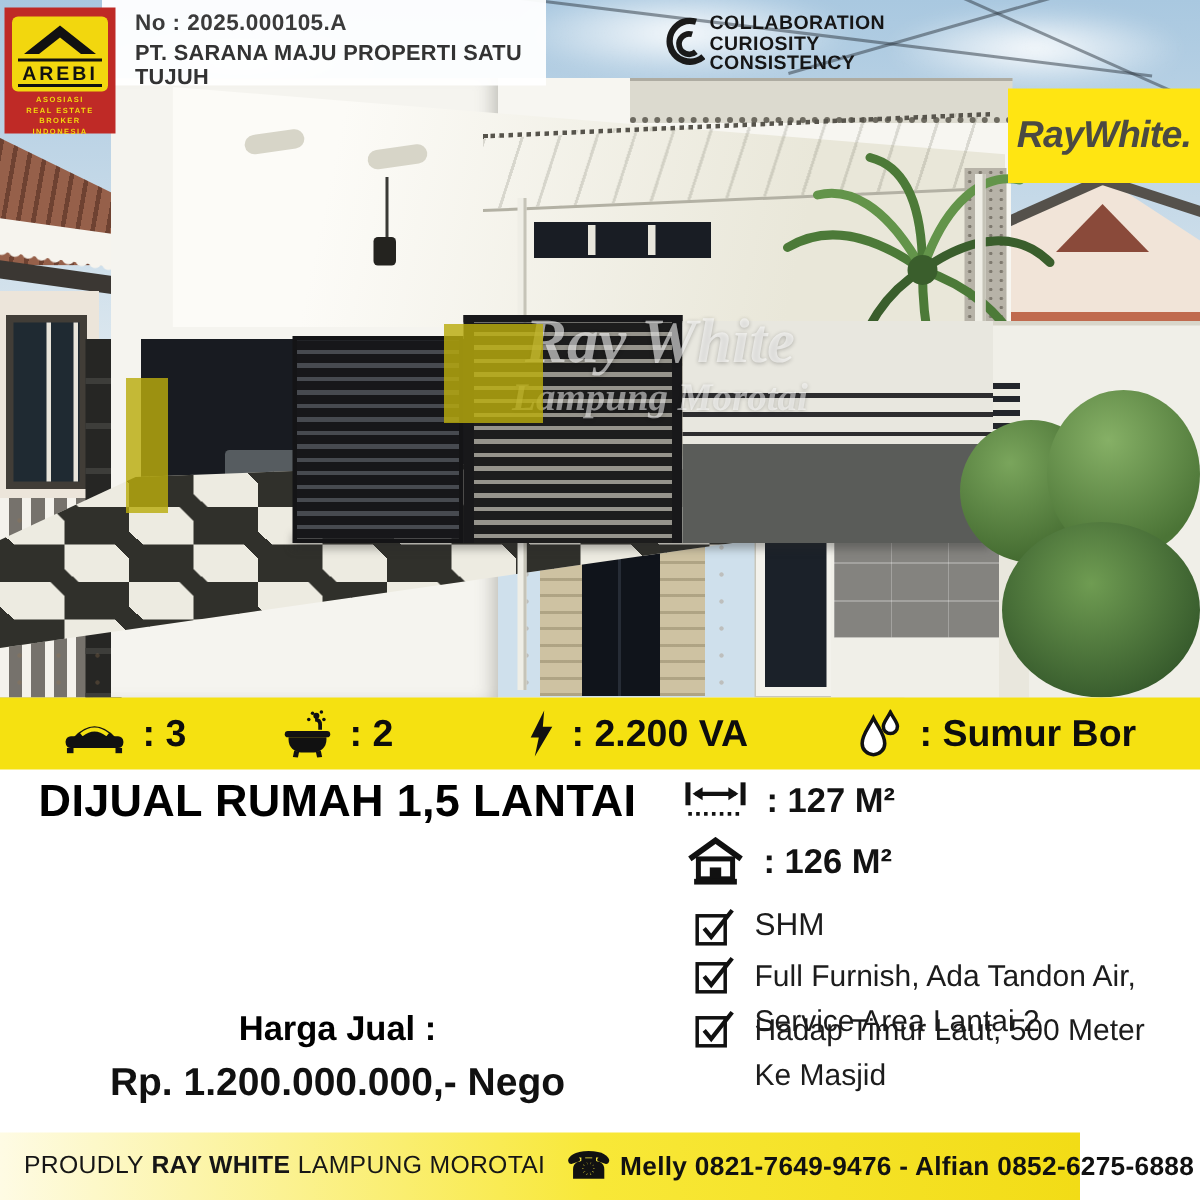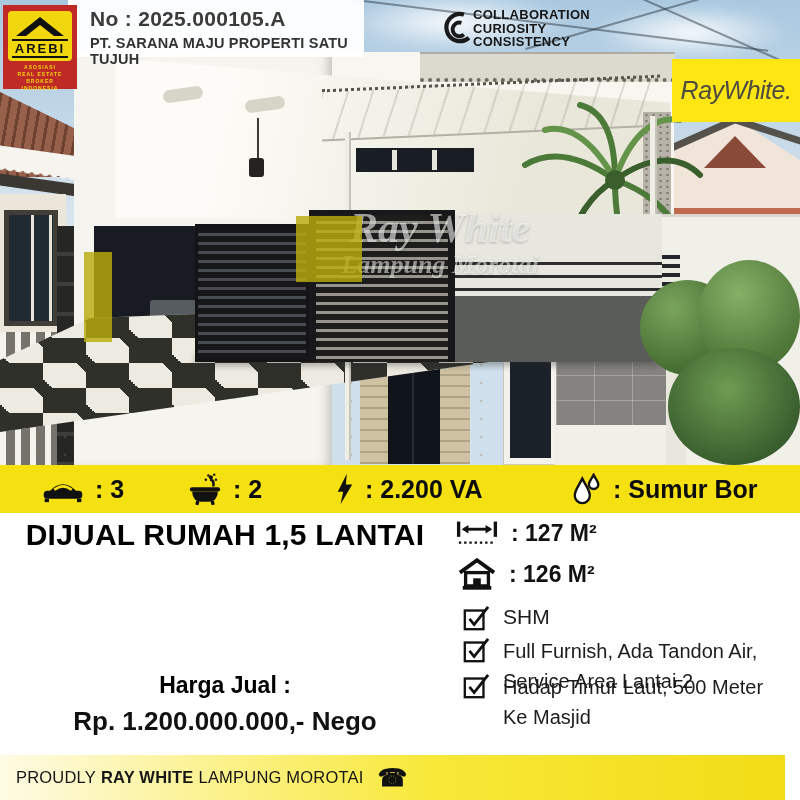--- a/index.html
+++ b/index.html
@@ -105,54 +105,54 @@
     background-position:0 0,43px 25px; background-size:86px 50px;
     clip-path:polygon(0 48%,16% 20%,100% 8%,100% 42%,0 96%); }
 
   
   .watermark { left:250px; top:206px; width:380px; text-align:center; z-index:8; font-family:"Liberation Serif", serif; font-style:italic; font-weight:700; }
   .wm1 { font-size:42px; color:rgba(255,255,255,.58); text-shadow:0 1px 3px rgba(0,0,0,.25); line-height:44px; }
   .wm2 { font-size:26px; color:rgba(255,255,255,.52); text-shadow:0 1px 3px rgba(0,0,0,.22); line-height:30px; }
   .ybox { background:rgba(185,172,14,.82); z-index:9; }
 
   .band { left:68px; top:0; width:296px; height:57px; background:rgba(255,255,255,.95); z-index:10; padding:7px 0 0 22px; }
-  .band-l1 { font-size:21px; font-weight:700; color:#3b3b3b; letter-spacing:.3px; }
+  .band-l1 { font-size:15px; font-weight:700; color:#3b3b3b; letter-spacing:.3px; }
   .band-l2 { font-size:14.5px; font-weight:700; color:#333; letter-spacing:.2px; margin-top:4px; }
 
   .arebi { left:3px; top:5px; width:74px; height:84px; background:#bf2a26; z-index:11; text-align:center; }
   .arebi-box { position:absolute; left:5px; top:6px; width:64px; height:50px; background:#f2d70e; border-radius:4px; padding-top:3px; }
   .arebi-name { font-size:13px; font-weight:700; letter-spacing:2px; color:#111; border-top:2px solid #111; border-bottom:2px solid #111; width:56px; margin:1px auto 0; line-height:15px; }
   .arebi-small { position:absolute; left:0; top:59px; width:74px; color:#f2d70e; font-size:5px; font-weight:700; letter-spacing:1px; line-height:7px; }
 
   .collab { left:436px; top:8px; z-index:10; display:flex; align-items:flex-start; }
   .collab-text { margin-left:3px; }
   .collab-line { font-size:13px; font-weight:700; color:#161616; letter-spacing:.3px; line-height:13.5px; }
 
   .rw-box { left:672px; top:59px; width:128px; height:63px; background:#ffe512; z-index:10; display:flex; align-items:center; justify-content:center; }
-  .rw-text { font-style:italic; font-weight:400; font-size:25px; color:#4b4a43; letter-spacing:-.5px;text-align:center; }
+  .rw-text { font-style:italic; font-weight:700; font-size:25px; color:#4b4a43; letter-spacing:-.5px;text-align:center; }
 
   
   .strip { left:0; top:465px; width:800px; height:48px; background:#f5e111; z-index:12; }
   .feat { position:absolute; top:0; height:48px; display:flex; align-items:center; gap:11px; }
   .feat-val { font-size:25px; font-weight:700; color:#0d0d0d; }
 
   
   .title { left:20px; top:518px; width:410px; text-align:center; font-size:30px; font-weight:700; color:#000000; letter-spacing:.2px; white-space:nowrap; }
   .addr-row { left:58px; top:586px; width:340px; display:flex; align-items:flex-start; }
   .addr-text { flex:1; text-align:center; font-size:20px; font-weight:700; color:#1c1c1c; line-height:31px; }
   .harga { left:20px; top:672px; width:410px; text-align:center; font-size:23px; font-weight:700; color:#000000; }
   .price { left:20px; top:706px; width:410px; text-align:center; font-size:26px; font-weight:700; color:#111; }
 
   .sz-row { position:absolute; display:flex; align-items:center; gap:13px; }
   .sz-val { font-size:23px; font-weight:700; color:#121212; }
   .chk-row { position:absolute; display:flex; align-items:flex-start; gap:13px; }
   .chk-text { width:270px; font-size:20px; font-weight:400; color:#1c1c1c; line-height:30px; }
 
   
-  .footer { left:0; top:755px; width:785px; height:45px; z-index:12;
+  .footer { left:0; top:755px; width:720px; height:45px; z-index:12;
     background:linear-gradient(90deg,#fefbe4 0%,#f8e838 55%,#f2dc16 100%);
     display:flex; align-items:center; padding:0 14px 0 16px; }
   .ft-left { display:flex; align-items:center; gap:5px; font-size:16.5px; color:#161616; letter-spacing:.2px; white-space:nowrap; }
   .ft-bold { font-weight:700; }
   .ft-phone { font-size:24px; font-weight:700; color:#111; margin:0 6px 0 14px; line-height:24px; }
   .ft-contact { font-size:17.5px; font-weight:700; color:#111; white-space:nowrap; letter-spacing:.2px; }
 
   svg { display:block; }
 </style>
 </head>
@@ -331,21 +331,21 @@
         <circle cx="31" cy="2" r="1.4" fill="#111"></circle>
           <circle cx="33" cy="8" r="1.4" fill="#111"></circle>
         <path d="M30,16 V12 q0,-4 -4,-4" fill="none" stroke="#111" stroke-width="3"></path>
         <rect x="2" y="17" width="36" height="5" rx="2.5" fill="#111"></rect>
         <path d="M5,22 h30 v2 a10,10 0 0 1 -10,10 h-10 a10,10 0 0 1 -10,-10 z" fill="#111"></path>
         <rect x="9" y="33" width="4" height="5" fill="#111" transform="rotate(12 11 35)"></rect>
         <rect x="27" y="33" width="4" height="5" fill="#111" transform="rotate(-12 29 35)"></rect>
       </svg>
       <span class="feat-val">: 2</span>
     </div>
-    <div class="feat" style="left:336px;justify-content:space-between;">
+    <div class="feat" style="left:352px;justify-content:space-between;">
       <svg width="18" height="32" viewBox="0 0 20 34">
         <polygon points="12,0 2,20 8,20 5,34 18,12 11,12" fill="#111"></polygon>
       </svg>
       <span class="feat-val">: 2.200 VA</span>
     </div>
     <div class="feat" style="left:572px;">
       <svg width="30" height="32" viewBox="0 0 30 34">
         <path d="M10,6 C6,14 2,18 2,24 a8,8 0 0 0 16,0 C18,18 14,14 10,6 Z" fill="#fff" stroke="#111" stroke-width="2.5"></path>
         <path d="M22,2 C20,6 17,9 17,12 a5,5 0 0 0 10,0 C27,9 24,6 22,2 Z" fill="#fff" stroke="#111" stroke-width="2.5"></path>
       </svg>
@@ -405,15 +405,16 @@
     <span class="chk-text">Hadap Timur Laut, 500 Meter Ke Masjid</span>
   </div>
 
   <div class="abs footer">
     <div class="ft-left">
       <span>PROUDLY</span>
       <span class="ft-bold">RAY WHITE</span>
       <span>LAMPUNG MOROTAI</span>
     </div>
     <span class="ft-phone">☎</span>
+    <span class="ft-contact">Melly 0821-7649-9476 - Alfian 0852-6275-6888</span>
   </div>
 
 </div>
 
 </body></html>

